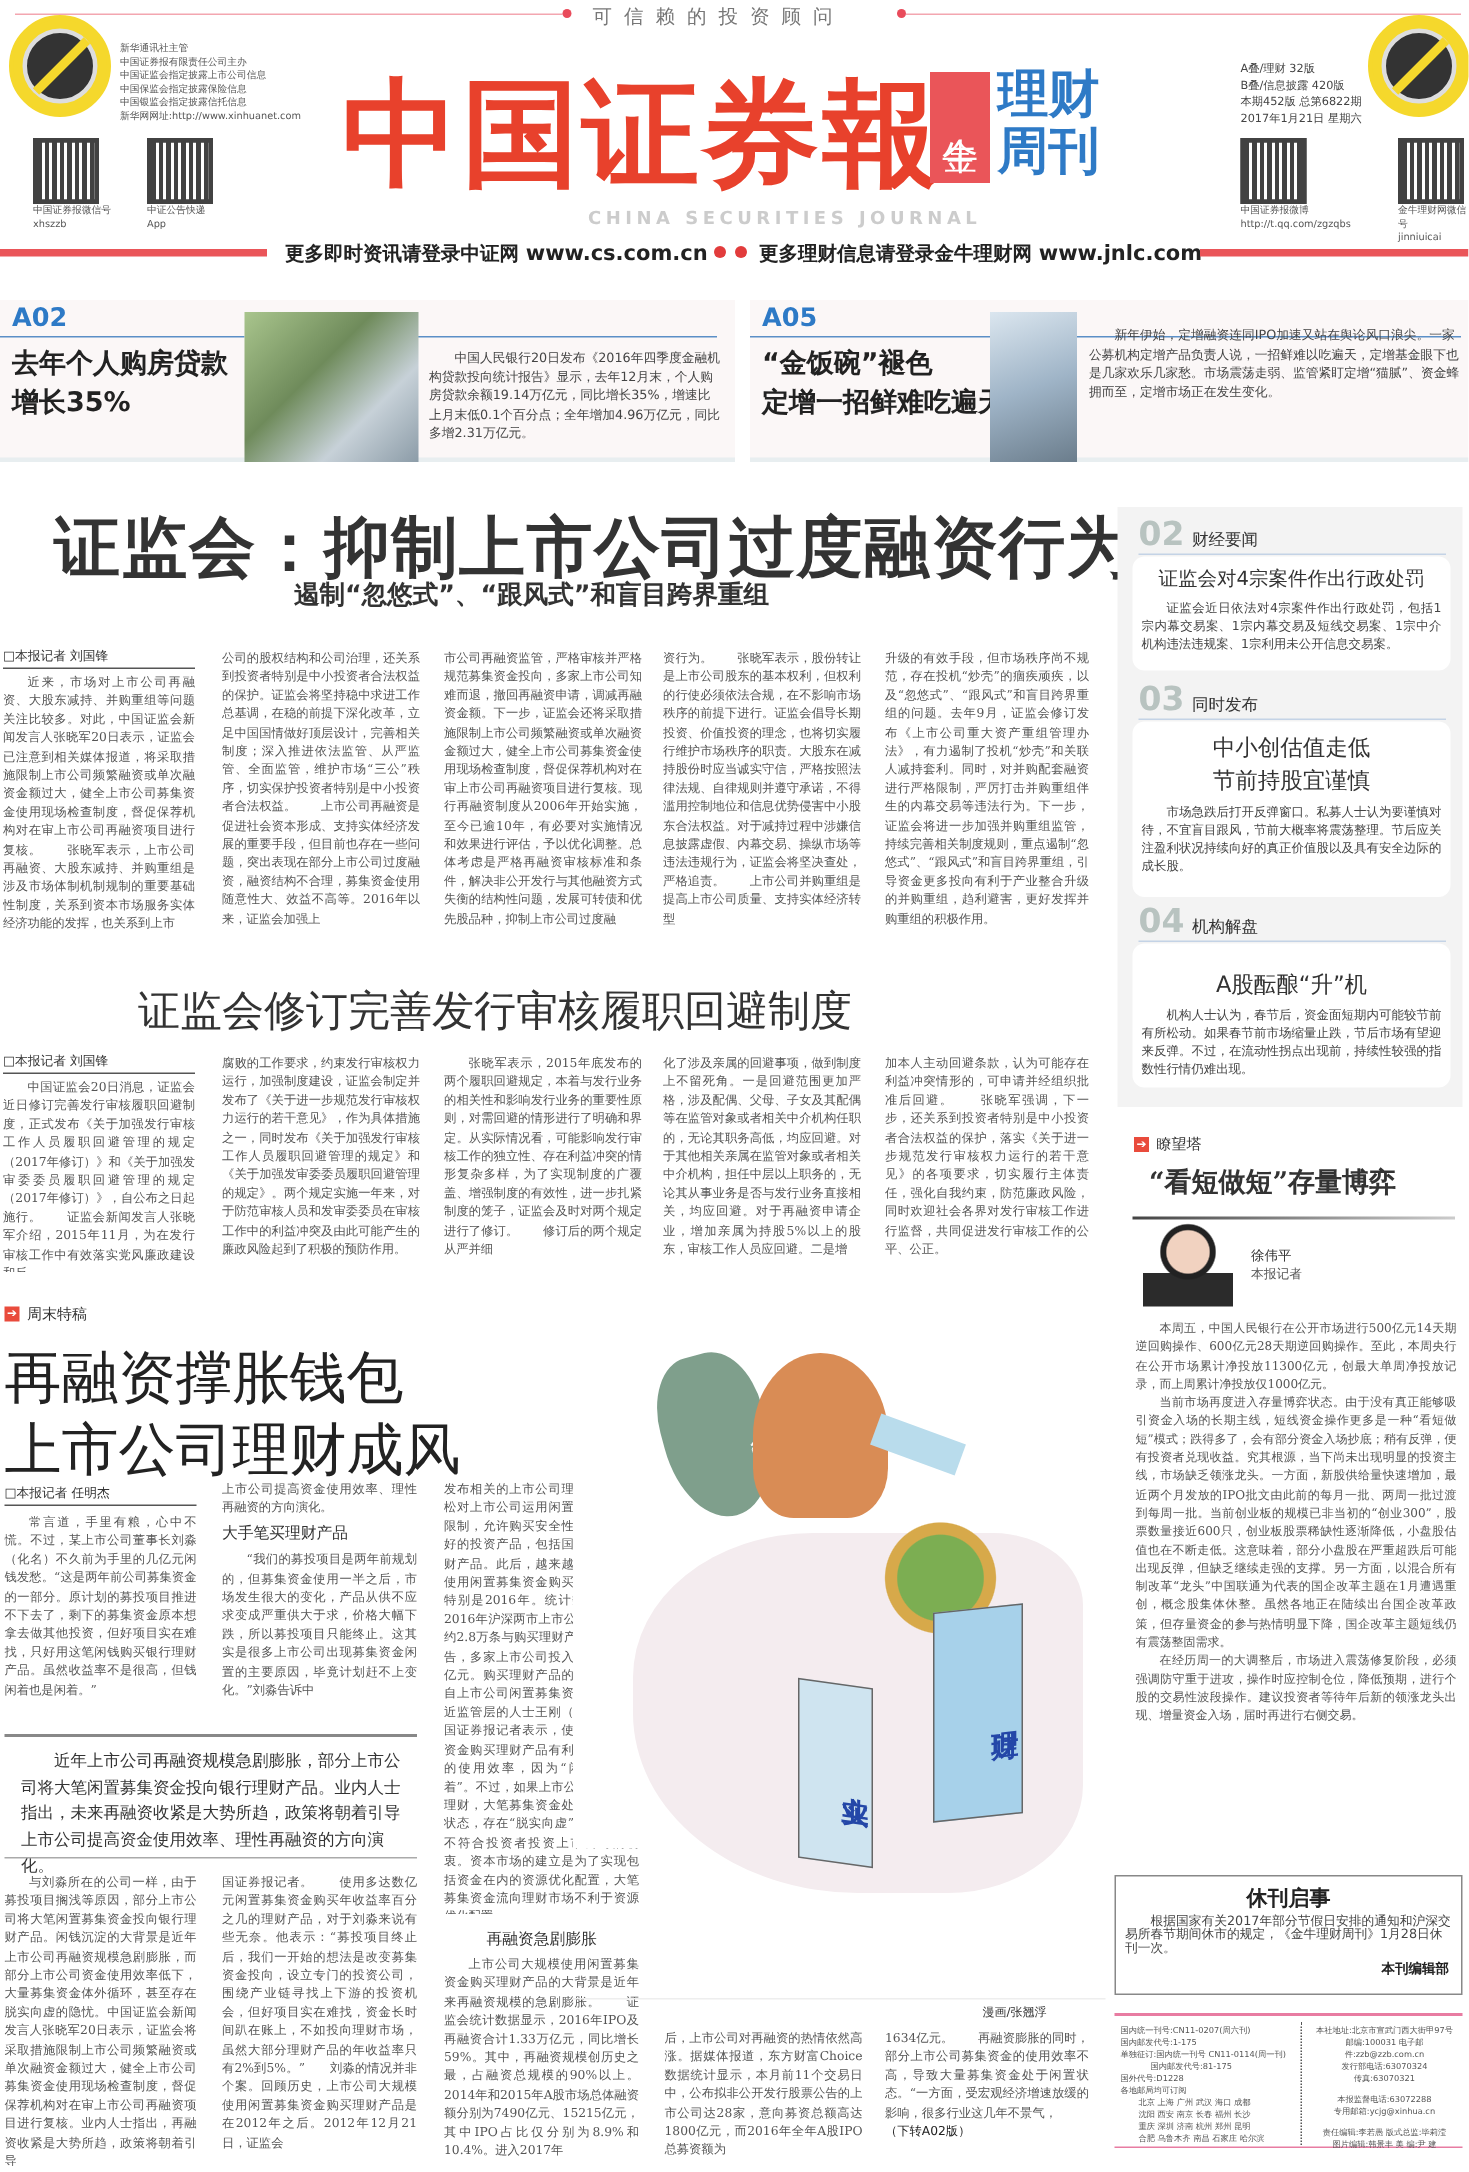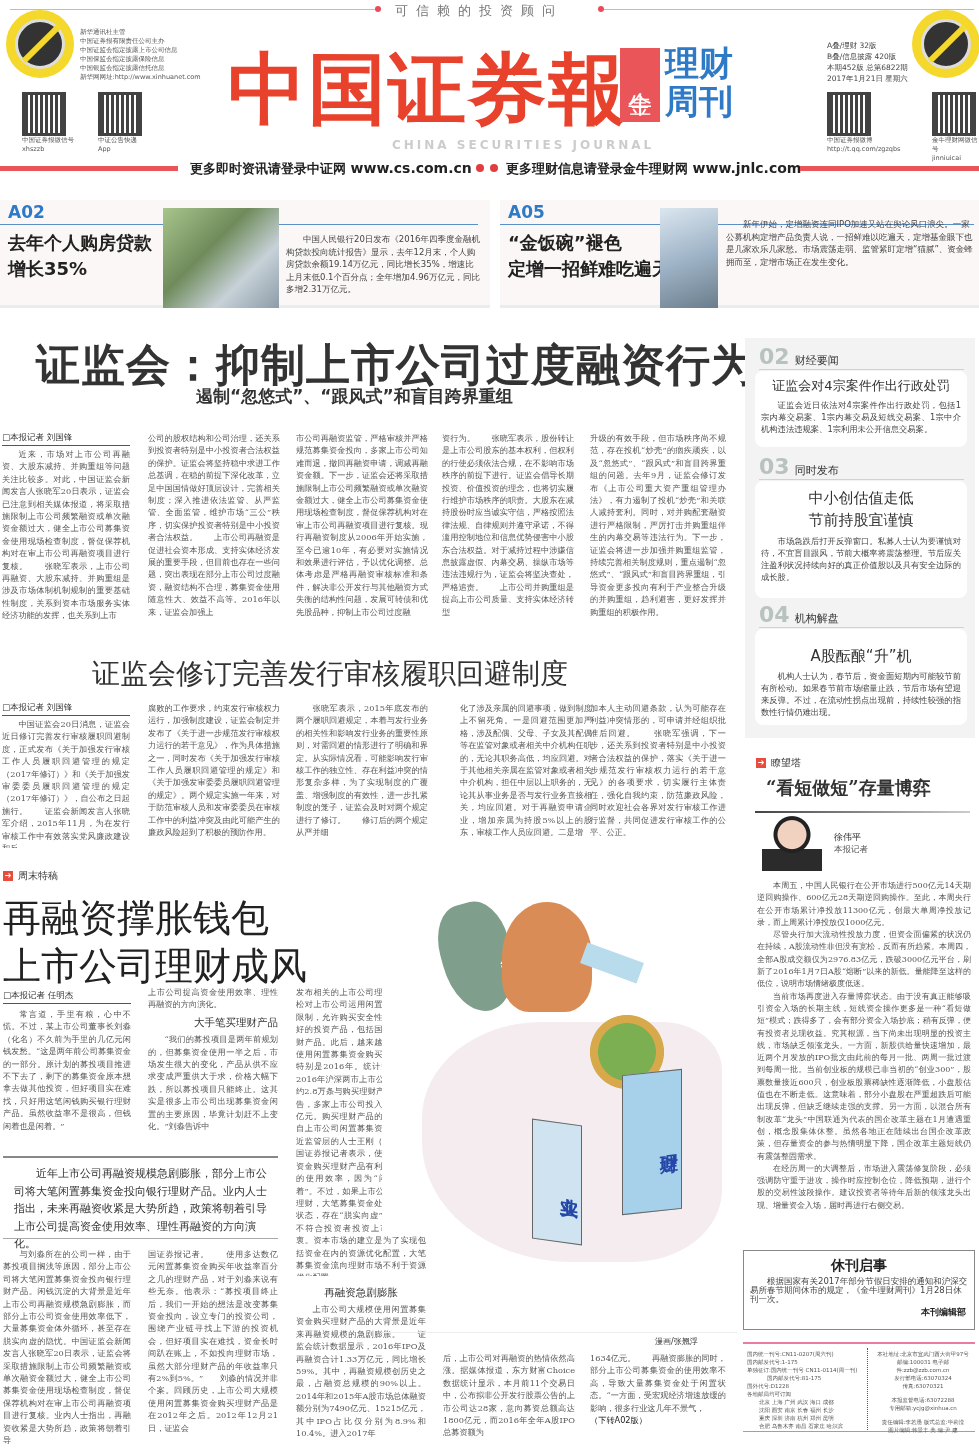--- a/index.html
+++ b/index.html
@@ -157,21 +157,21 @@
 <div class="abs byline" style="left:2px;top:702px;width:128px">□本报记者  刘国锋</div>
 <div class="col" style="left:2px;top:718px;width:128px;height:130px">
     <p>中国证监会20日消息，证监会近日修订完善发行审核履职回避制度，正式发布《关于加强发行审核工作人员履职回避管理的规定（2017年修订）》和《关于加强发审委委员履职回避管理的规定（2017年修订）》，自公布之日起施行。　　证监会新闻发言人张晓军介绍，2015年11月，为在发行审核工作中有效落实党风廉政建设和反</p>
   </div>
 <div class="col" style="left:148px;top:702px;width:132px;height:146px">
     <p style="text-indent:0">腐败的工作要求，约束发行审核权力运行，加强制度建设，证监会制定并发布了《关于进一步规范发行审核权力运行的若干意见》，作为具体措施之一，同时发布《关于加强发行审核工作人员履职回避管理的规定》和《关于加强发审委委员履职回避管理的规定》。两个规定实施一年来，对于防范审核人员和发审委委员在审核工作中的利益冲突及由此可能产生的廉政风险起到了积极的预防作用。</p>
   </div>
 <div class="col" style="left:296px;top:702px;width:132px;height:146px">
     <p>张晓军表示，2015年底发布的两个履职回避规定，本着与发行业务的相关性和影响发行业务的重要性原则，对需回避的情形进行了明确和界定。从实际情况看，可能影响发行审核工作的独立性、存在利益冲突的情形复杂多样，为了实现制度的广覆盖、增强制度的有效性，进一步扎紧制度的笼子，证监会及时对两个规定进行了修订。　　修订后的两个规定从严并细</p>
   </div>
-<div class="col" style="left:460px;top:702px;width:132px;height:146px">
+<div class="col" style="left:442px;top:702px;width:132px;height:146px">
     <p style="text-indent:0">化了涉及亲属的回避事项，做到制度上不留死角。一是回避范围更加严格，涉及配偶、父母、子女及其配偶等在监管对象或者相关中介机构任职的，无论其职务高低，均应回避。对于其他相关亲属在监管对象或者相关中介机构，担任中层以上职务的，无论其从事业务是否与发行业务直接相关，均应回避。对于再融资申请企业，增加亲属为持股5%以上的股东，审核工作人员应回避。二是增</p>
   </div>
 <div class="col" style="left:590px;top:702px;width:136px;height:146px">
     <p style="text-indent:0">加本人主动回避条款，认为可能存在利益冲突情形的，可申请并经组织批准后回避。　　张晓军强调，下一步，还关系到投资者特别是中小投资者合法权益的保护，落实《关于进一步规范发行审核权力运行的若干意见》的各项要求，切实履行主体责任，强化自我约束，防范廉政风险，同时欢迎社会各界对发行审核工作进行监督，共同促进发行审核工作的公平、公正。</p>
   </div>
 
 <div class="abs sidebar">
   <div class="abs" style="left:14px;top:6px"><span class="sb-num">02</span> <span class="sb-label">财经要闻</span></div>
   <div class="abs" style="left:14px;top:31px;width:205px;height:1px;background:#c4d3e6"></div>
   <div class="sb-card" style="left:10px;top:33px;width:212px;height:76px">
@@ -196,37 +196,36 @@
 </div>
 
 <div class="abs sec-tag" style="left:756px;top:756px"><span class="sec-icon">➔</span><span>瞭望塔</span></div>
 <div class="abs serif" style="left:766px;top:776px;font-size:18px;font-weight:bold;color:#333">“看短做短”存量博弈</div>
 <div class="abs" style="left:755px;top:811px;width:215px;height:2px;background:linear-gradient(90deg,#444,#ccc)"></div>
 <div class="abs" style="left:762px;top:815px;width:60px;height:56px;background:radial-gradient(circle at 50% 35%,#f1d2c0 0 14px,#222 15px 18px,transparent 19px),linear-gradient(#fff 60%,#2b2b2b 60%)"></div>
 <div class="abs" style="left:834px;top:831px;font-size:9px;color:#333">徐伟平</div>
 <div class="abs serif" style="left:834px;top:844px;font-size:8.5px;color:#555">本报记者</div>
 <div class="col" style="left:757px;top:880px;width:214px;height:352px;font-size:8px;line-height:12.3px">
   <p>本周五，中国人民银行在公开市场进行500亿元14天期逆回购操作、600亿元28天期逆回购操作。至此，本周央行在公开市场累计净投放11300亿元，创最大单周净投放记录，而上周累计净投放仅1000亿元。</p>
-    <p>尽管央行加大流动性投放力度，但资金面偏紧的状况仍在持续，A股流动性非但没有宽松，反而有所趋紧。本周四，全部A股成交额仅为2976.83亿元，跌破3000亿元平台，刷新了2016年1月7日A股“熔断”以来的新低。量能降至这样的低位，说明市场情绪极度低迷。</p>
     <p>当前市场再度进入存量博弈状态。由于没有真正能够吸引资金入场的长期主线，短线资金操作更多是一种“看短做短”模式；跌得多了，会有部分资金入场抄底；稍有反弹，便有投资者兑现收益。究其根源，当下尚未出现明显的投资主线，市场缺乏领涨龙头。一方面，新股供给量快速增加，最近两个月发放的IPO批文由此前的每月一批、两周一批过渡到每周一批。当前创业板的规模已非当初的“创业300”，股票数量接近600只，创业板股票稀缺性逐渐降低，小盘股估值也在不断走低。这意味着，部分小盘股在严重超跌后可能出现反弹，但缺乏继续走强的支撑。另一方面，以混合所有制改革“龙头”中国联通为代表的国企改革主题在1月遭遇重创，概念股集体休整。虽然各地正在陆续出台国企改革政策，但存量资金的参与热情明显下降，国企改革主题短线仍有震荡整固需求。</p>
     <p>在经历周一的大调整后，市场进入震荡修复阶段，必须强调防守重于进攻，操作时应控制仓位，降低预期，进行个股的交易性波段操作。建议投资者等待年后新的领涨龙头出现、增量资金入场，届时再进行右侧交易。</p>
 </div>
 
 <div class="abs sec-tag" style="left:3px;top:869px"><span class="sec-icon">➔</span><span>周末特稿</span></div>
 <div class="abs big-head" style="left:3px;top:894px;font-size:38px;line-height:48px;font-weight:normal;color:#222">
   <div>再融资撑胀钱包</div>
   <div>上市公司理财成风</div>
 </div>
 <div class="abs byline" style="left:3px;top:990px;width:128px">□本报记者  任明杰</div>
 <div class="col" style="left:3px;top:1008px;width:128px;height:128px">
     <p>常言道，手里有粮，心中不慌。不过，某上市公司董事长刘淼（化名）不久前为手里的几亿元闲钱发愁。“这是两年前公司募集资金的一部分。原计划的募投项目推进不下去了，剩下的募集资金原本想拿去做其他投资，但好项目实在难找，只好用这笔闲钱购买银行理财产品。虽然收益率不是很高，但钱闲着也是闲着。”</p>
   </div>
 <div class="col" style="left:148px;top:986px;width:130px;height:150px">
   <p style="text-indent:0">上市公司提高资金使用效率、理性再融资的方向演化。</p>
-  <div style="text-align:right;font-size:10.5px;color:#333;margin:5px 0;font-family:'DejaVu Sans',sans-serif">大手笔买理财产品</div>
+  <div style="text-align:left;font-size:10.5px;color:#333;margin:5px 0;font-family:'DejaVu Sans',sans-serif">大手笔买理财产品</div>
   <p>“我们的募投项目是两年前规划的，但募集资金使用一半之后，市场发生很大的变化，产品从供不应求变成严重供大于求，价格大幅下跌，所以募投项目只能终止。这其实是很多上市公司出现募集资金闲置的主要原因，毕竟计划赶不上变化。”刘淼告诉中</p>
 </div>
 <div class="abs" style="left:3px;top:1156px;width:275px;height:2px;background:#888"></div>
 <div class="abs" style="left:14px;top:1165px;width:262px;font-size:11px;line-height:17.5px;color:#333;text-indent:2em">近年上市公司再融资规模急剧膨胀，部分上市公司将大笔闲置募集资金投向银行理财产品。业内人士指出，未来再融资收紧是大势所趋，政策将朝着引导上市公司提高资金使用效率、理性再融资的方向演化。</div>
 <div class="abs" style="left:3px;top:1238px;width:275px;height:1px;background:#aaa"></div>
 <div class="col" style="left:3px;top:1248px;width:128px;height:196px">
     <p>与刘淼所在的公司一样，由于募投项目搁浅等原因，部分上市公司将大笔闲置募集资金投向银行理财产品。闲钱沉淀的大背景是近年上市公司再融资规模急剧膨胀，而部分上市公司资金使用效率低下，大量募集资金体外循环，甚至存在脱实向虚的隐忧。中国证监会新闻发言人张晓军20日表示，证监会将采取措施限制上市公司频繁融资或单次融资金额过大，健全上市公司募集资金使用现场检查制度，督促保荐机构对在审上市公司再融资项目进行复核。业内人士指出，再融资收紧是大势所趋，政策将朝着引导</p>
   </div>
 <div class="col" style="left:148px;top:1248px;width:130px;height:196px">
     <p style="text-indent:0">国证券报记者。　　使用多达数亿元闲置募集资金购买年收益率百分之几的理财产品，对于刘淼来说有些无奈。他表示：“募投项目终止后，我们一开始的想法是改变募集资金投向，设立专门的投资公司，围绕产业链寻找上下游的投资机会，但好项目实在难找，资金长时间趴在账上，不如投向理财市场，虽然大部分理财产品的年收益率只有2%到5%。”　　刘淼的情况并非个案。回顾历史，上市公司大规模使用闲置募集资金购买理财产品是在2012年之后。2012年12月21日，证监会</p>

